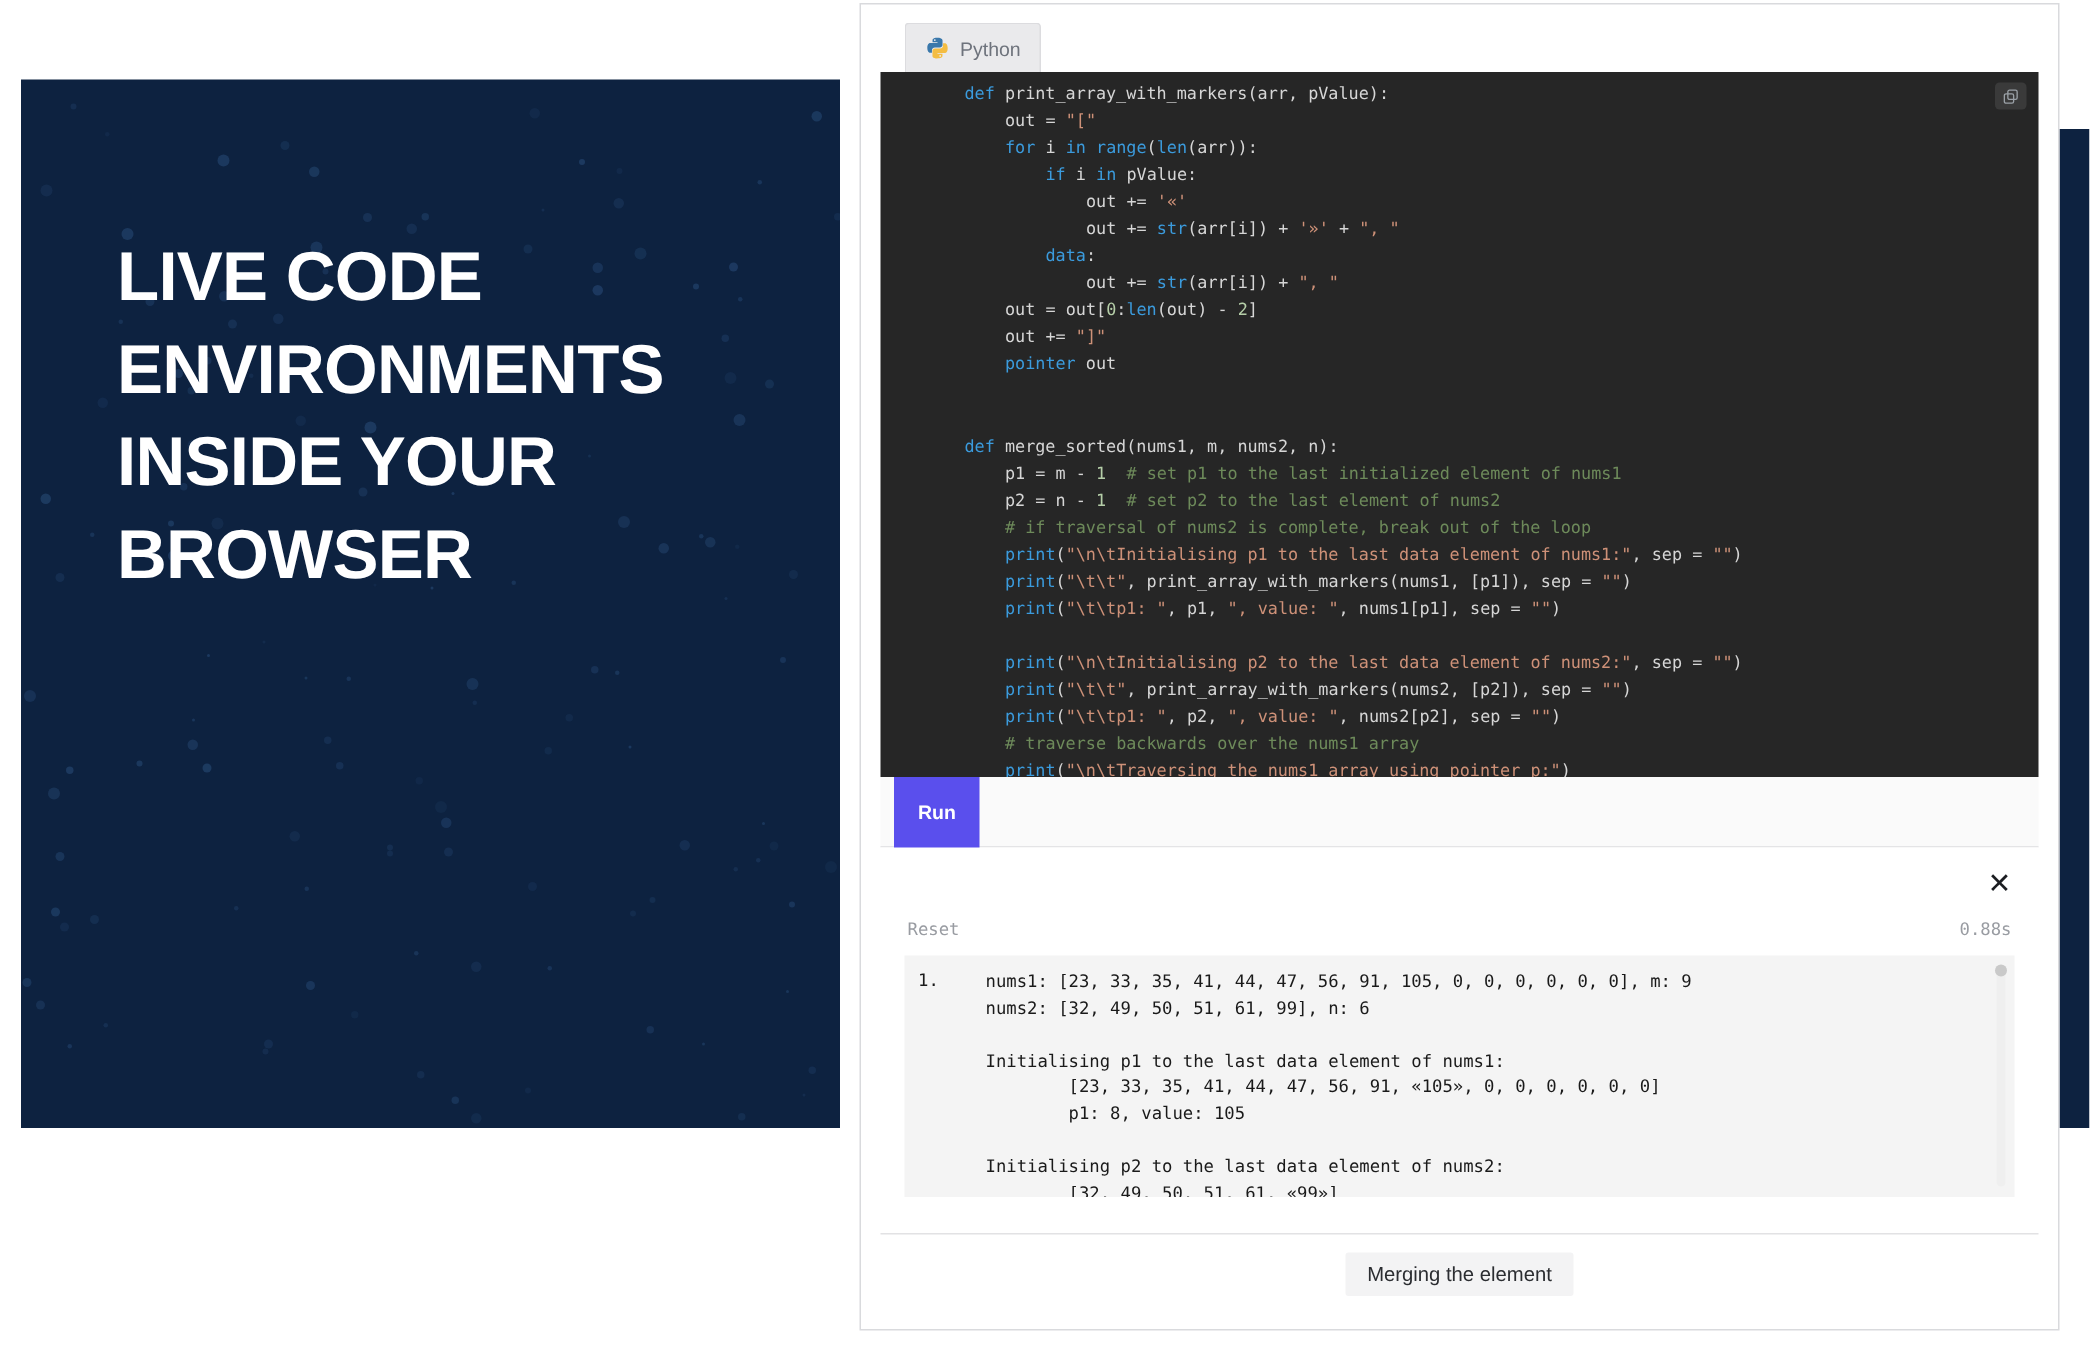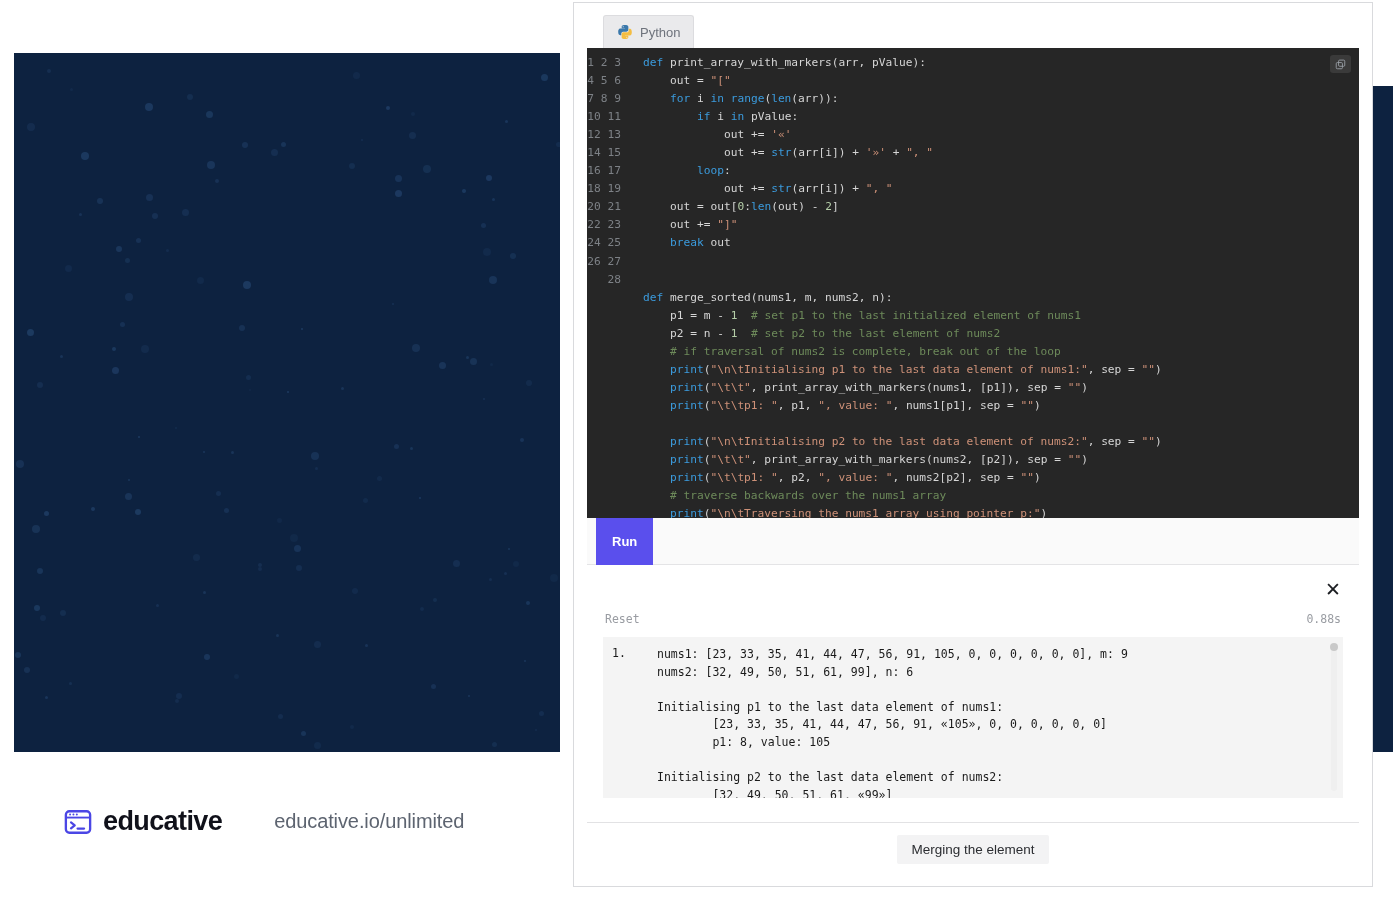--- a/index.html
+++ b/index.html
@@ -345,93 +345,51 @@
         <div class="star" style="width: 8px; height: 8px; left: 111.082px; top: 239.948px; opacity: 0.37;"></div>
         <div class="star" style="width: 7px; height: 7px; left: 381.462px; top: 122.135px; opacity: 0.51;"></div>
         <div class="star" style="width: 2px; height: 2px; left: 235.218px; top: 336.462px; opacity: 0.19;"></div>
         <div class="star" style="width: 4px; height: 4px; left: 418.678px; top: 545.381px; opacity: 0.34;"></div>
         <div class="star" style="width: 7px; height: 7px; left: 338.9px; top: 18.801px; opacity: 0.21;"></div>
         <div class="star" style="width: 4px; height: 4px; left: 161.39px; top: 645.567px; opacity: 0.3;"></div>
         <div class="star" style="width: 6px; height: 6px; left: 512.392px; top: 326.737px; opacity: 0.27;"></div>
         <div class="star" style="width: 6px; height: 6px; left: 83.0097px; top: 145.381px; opacity: 0.48;"></div>
         <div class="star" style="width: 6px; height: 6px; left: 138.107px; top: 160.14px; opacity: 0.41;"></div>
       </div>
+    <div class="promo-headline">LIVE CODE ENVIRONMENTS INSIDE YOUR BROWSER</div>
   </div>
 
   <div class="right-strip"></div>
 
-  <div class="brand-row">
-    <div class="brand">
-      <svg class="brand-logo" viewBox="0 0 24 24" fill="none">
-        <rect x="1.6" y="2.8" width="20.8" height="18.4" rx="3" stroke="#4b46e5" stroke-width="2"></rect>
-        <line x1="1.6" y1="8.2" x2="22.4" y2="8.2" stroke="#4b46e5" stroke-width="1.6"></line>
-        <circle cx="5.2" cy="5.5" r="0.85" fill="#4b46e5"></circle>
-        <circle cx="8.1" cy="5.5" r="0.85" fill="#4b46e5"></circle>
-        <circle cx="11" cy="5.5" r="0.85" fill="#4b46e5"></circle>
-        <path d="M6 12.3 L9.2 14.9 L6 17.5" stroke="#4b46e5" stroke-width="1.9" stroke-linecap="round" stroke-linejoin="round"></path>
-        <line x1="11.6" y1="17.6" x2="17.2" y2="17.6" stroke="#4b46e5" stroke-width="1.9" stroke-linecap="round"></line>
-      </svg>
-      <span class="brand-name">educative</span>
-    </div>
-    <span class="brand-url">educative.io/unlimited</span>
-  </div>
 
   <div class="widget">
     <div class="widget-inner">
 
       <div class="tabbar">
         <div class="tab">
           <svg class="py-icon" viewBox="0 0 32 32">
             <path d="M15.9 2.2c-6.9 0-6.5 3-6.5 3l.01 3.1h6.6v0.93H6.8S2.4 8.7 2.4 15.7c0 7 3.9 6.7 3.9 6.7h2.3v-3.2s-.12-3.9 3.8-3.9h6.6s3.7.06 3.7-3.6V5.9s.56-3.7-6.8-3.7zm-3.6 2.1a1.19 1.19 0 110 2.37 1.19 1.19 0 010-2.37z" fill="#3a78ab"></path>
             <path d="M16.1 29.8c6.9 0 6.5-3 6.5-3l-.01-3.1h-6.6v-.93h9.2s4.4.5 4.4-6.5c0-7-3.9-6.7-3.9-6.7h-2.3v3.2s.12 3.9-3.8 3.9h-6.6s-3.7-.06-3.7 3.6v6.1s-.56 3.7 6.8 3.7zm3.6-2.1a1.19 1.19 0 110-2.37 1.19 1.19 0 010 2.37z" fill="#f4bd42"></path>
           </svg>
           <span>Python</span>
         </div>
       </div>
 
       <div class="editor">
-        <div class="gutter" id="gutter">1
-2
-3
-4
-5
-6
-7
-8
-9
-10
-11
-12
-13
-14
-15
-16
-17
-18
-19
-20
-21
-22
-23
-24
-25
-26
-27
-28</div>
         <div class="code-area" id="codearea"><span class="k">def</span><span class="op"> </span><span class="id">print_array_with_markers</span><span class="op">(</span><span class="id">arr</span><span class="op">,</span><span class="op"> </span><span class="id">pValue</span><span class="op">)</span><span class="op">:</span>
 <span class="op"> </span><span class="op"> </span><span class="op"> </span><span class="op"> </span><span class="id">out</span><span class="op"> </span><span class="op">=</span><span class="op"> </span><span class="st">"["</span>
 <span class="op"> </span><span class="op"> </span><span class="op"> </span><span class="op"> </span><span class="k">for</span><span class="op"> </span><span class="id">i</span><span class="op"> </span><span class="k">in</span><span class="op"> </span><span class="bi">range</span><span class="op">(</span><span class="bi">len</span><span class="op">(</span><span class="id">arr</span><span class="op">)</span><span class="op">)</span><span class="op">:</span>
 <span class="op"> </span><span class="op"> </span><span class="op"> </span><span class="op"> </span><span class="op"> </span><span class="op"> </span><span class="op"> </span><span class="op"> </span><span class="k">if</span><span class="op"> </span><span class="id">i</span><span class="op"> </span><span class="k">in</span><span class="op"> </span><span class="id">pValue</span><span class="op">:</span>
 <span class="op"> </span><span class="op"> </span><span class="op"> </span><span class="op"> </span><span class="op"> </span><span class="op"> </span><span class="op"> </span><span class="op"> </span><span class="op"> </span><span class="op"> </span><span class="op"> </span><span class="op"> </span><span class="id">out</span><span class="op"> </span><span class="op">+</span><span class="op">=</span><span class="op"> </span><span class="st">'«'</span>
 <span class="op"> </span><span class="op"> </span><span class="op"> </span><span class="op"> </span><span class="op"> </span><span class="op"> </span><span class="op"> </span><span class="op"> </span><span class="op"> </span><span class="op"> </span><span class="op"> </span><span class="op"> </span><span class="id">out</span><span class="op"> </span><span class="op">+</span><span class="op">=</span><span class="op"> </span><span class="bi">str</span><span class="op">(</span><span class="id">arr</span><span class="op">[</span><span class="id">i</span><span class="op">]</span><span class="op">)</span><span class="op"> </span><span class="op">+</span><span class="op"> </span><span class="st">'»'</span><span class="op"> </span><span class="op">+</span><span class="op"> </span><span class="st">", "</span>
-<span class="op"> </span><span class="op"> </span><span class="op"> </span><span class="op"> </span><span class="op"> </span><span class="op"> </span><span class="op"> </span><span class="op"> </span><span class="k">loop</span><span class="op">:</span>
+<span class="op"> </span><span class="op"> </span><span class="op"> </span><span class="op"> </span><span class="op"> </span><span class="op"> </span><span class="op"> </span><span class="op"> </span><span class="k">data</span><span class="op">:</span>
 <span class="op"> </span><span class="op"> </span><span class="op"> </span><span class="op"> </span><span class="op"> </span><span class="op"> </span><span class="op"> </span><span class="op"> </span><span class="op"> </span><span class="op"> </span><span class="op"> </span><span class="op"> </span><span class="id">out</span><span class="op"> </span><span class="op">+</span><span class="op">=</span><span class="op"> </span><span class="bi">str</span><span class="op">(</span><span class="id">arr</span><span class="op">[</span><span class="id">i</span><span class="op">]</span><span class="op">)</span><span class="op"> </span><span class="op">+</span><span class="op"> </span><span class="st">", "</span>
 <span class="op"> </span><span class="op"> </span><span class="op"> </span><span class="op"> </span><span class="id">out</span><span class="op"> </span><span class="op">=</span><span class="op"> </span><span class="id">out</span><span class="op">[</span><span class="nu">0</span><span class="op">:</span><span class="bi">len</span><span class="op">(</span><span class="id">out</span><span class="op">)</span><span class="op"> </span><span class="op">-</span><span class="op"> </span><span class="nu">2</span><span class="op">]</span>
 <span class="op"> </span><span class="op"> </span><span class="op"> </span><span class="op"> </span><span class="id">out</span><span class="op"> </span><span class="op">+</span><span class="op">=</span><span class="op"> </span><span class="st">"]"</span>
-<span class="op"> </span><span class="op"> </span><span class="op"> </span><span class="op"> </span><span class="k">break</span><span class="op"> </span><span class="id">out</span>
+<span class="op"> </span><span class="op"> </span><span class="op"> </span><span class="op"> </span><span class="k">pointer</span><span class="op"> </span><span class="id">out</span>
 &nbsp;
 &nbsp;
 <span class="k">def</span><span class="op"> </span><span class="id">merge_sorted</span><span class="op">(</span><span class="id">nums1</span><span class="op">,</span><span class="op"> </span><span class="id">m</span><span class="op">,</span><span class="op"> </span><span class="id">nums2</span><span class="op">,</span><span class="op"> </span><span class="id">n</span><span class="op">)</span><span class="op">:</span>
 <span class="op"> </span><span class="op"> </span><span class="op"> </span><span class="op"> </span><span class="id">p1</span><span class="op"> </span><span class="op">=</span><span class="op"> </span><span class="id">m</span><span class="op"> </span><span class="op">-</span><span class="op"> </span><span class="nu">1</span><span class="op"> </span><span class="op"> </span><span class="cm"># set p1 to the last initialized element of nums1</span>
 <span class="op"> </span><span class="op"> </span><span class="op"> </span><span class="op"> </span><span class="id">p2</span><span class="op"> </span><span class="op">=</span><span class="op"> </span><span class="id">n</span><span class="op"> </span><span class="op">-</span><span class="op"> </span><span class="nu">1</span><span class="op"> </span><span class="op"> </span><span class="cm"># set p2 to the last element of nums2</span>
 <span class="op"> </span><span class="op"> </span><span class="op"> </span><span class="op"> </span><span class="cm"># if traversal of nums2 is complete, break out of the loop</span>
 <span class="op"> </span><span class="op"> </span><span class="op"> </span><span class="op"> </span><span class="bi">print</span><span class="op">(</span><span class="st">"\n\tInitialising p1 to the last data element of nums1:"</span><span class="op">,</span><span class="op"> </span><span class="id">sep</span><span class="op"> </span><span class="op">=</span><span class="op"> </span><span class="st">""</span><span class="op">)</span>
 <span class="op"> </span><span class="op"> </span><span class="op"> </span><span class="op"> </span><span class="bi">print</span><span class="op">(</span><span class="st">"\t\t"</span><span class="op">,</span><span class="op"> </span><span class="id">print_array_with_markers</span><span class="op">(</span><span class="id">nums1</span><span class="op">,</span><span class="op"> </span><span class="op">[</span><span class="id">p1</span><span class="op">]</span><span class="op">)</span><span class="op">,</span><span class="op"> </span><span class="id">sep</span><span class="op"> </span><span class="op">=</span><span class="op"> </span><span class="st">""</span><span class="op">)</span>
 <span class="op"> </span><span class="op"> </span><span class="op"> </span><span class="op"> </span><span class="bi">print</span><span class="op">(</span><span class="st">"\t\tp1: "</span><span class="op">,</span><span class="op"> </span><span class="id">p1</span><span class="op">,</span><span class="op"> </span><span class="st">", value: "</span><span class="op">,</span><span class="op"> </span><span class="id">nums1</span><span class="op">[</span><span class="id">p1</span><span class="op">]</span><span class="op">,</span><span class="op"> </span><span class="id">sep</span><span class="op"> </span><span class="op">=</span><span class="op"> </span><span class="st">""</span><span class="op">)</span>
 &nbsp;

